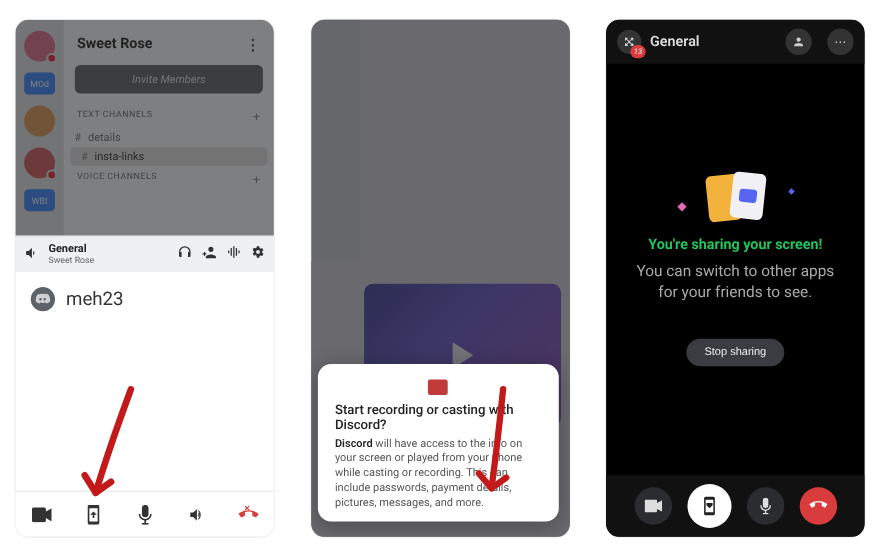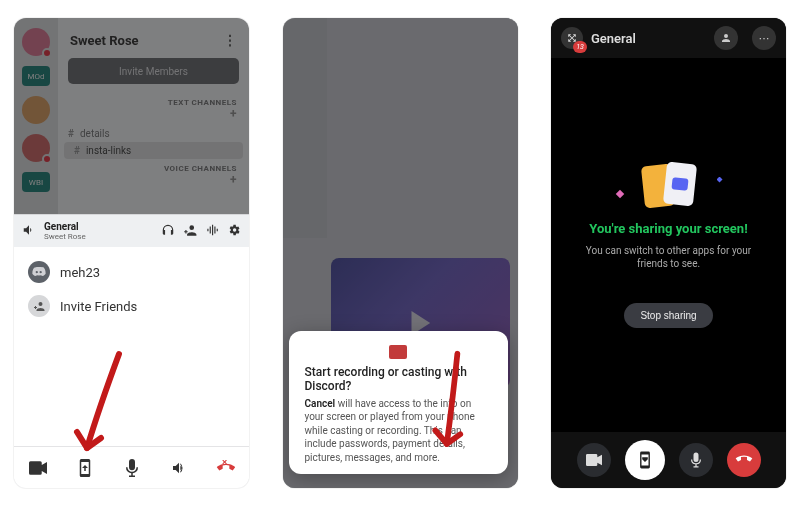--- a/index.html
+++ b/index.html
@@ -50,21 +50,21 @@
   .avatar-circle {
     width: 28px; height: 28px; border-radius: 50%;
     background: #888;
     position: relative;
   }
   .avatar-circle.pink { background: #d86b8a; }
   .avatar-circle.orange { background: #d69454; }
   .avatar-circle.red { background: #c85a5a; position: relative;}
   .avatar-label {
     width: 28px; height: 20px; border-radius: 4px;
-    background: #0f766e; color:#eee;
+    background: #3b82f6; color:#eee;
     font-size: 8px; display:flex;align-items:center;justify-content:center;
   }
   .badge-dot {
     width:10px;height:10px;border-radius:50%;
     background:#d23; position:absolute; right:-2px; bottom:-2px;
     border:2px solid #d8d9db;
   }
   .s1-channelarea {
     flex:1;
     background: #f0f1f3;
@@ -75,27 +75,26 @@
     display:flex;justify-content:space-between;align-items:center;
     padding: 10px 12px 8px;
     font-size: 13px; font-weight:700; color:#222;
   }
   .s1-dots { color:#555; font-size:14px; }
   .s1-invite-btn {
     margin: 2px 10px 10px;
     background:#5e6065;
     height:26px; border-radius:5px;
     display:flex;align-items:center;justify-content:center;
-    color:#d7d7da; font-size:10px;
+    color:#d7d7da; font-size:10px;font-style:italic;
   }
   .s1-section-header {
-    display:flex;justify-content:space-between;align-items:flex-end;
-    padding: 4px 12px; font-size:8px; color:#6a6b6d; font-weight:700;
+    display:flex;justify-content:space-between;align-items:flex-start;
+    padding: 4px 12px; font-size:8px; color:#6a6b6d; font-weight:400;
     letter-spacing:0.5px;
-    flex-direction:column;
   }
   .s1-channel {
     display:flex;align-items:center;padding:3px 10px;
     font-size:10px;color:#6a6b6d; gap:6px;
   }
   .s1-channel.sel { background:#d7d8da; color:#333; border-radius:4px; margin:0 6px;}
   .s1-hash { font-weight:700; color:#8a8b8d;}
   .s1-plus { font-size:12px; color:#888;}
   .s1-vcpanel {
     background:#eef0f2;
@@ -110,21 +109,21 @@
   .vc-sub { font-size:8px; color:#666;}
   .vc-actions { display:flex; gap:8px; color:#333; font-size:13px;}
   .s1-body {
     background:#fff;
     position:relative;
     height:calc(470px - 196px - 42px);
     padding:8px 10px;
   }
   .s1-user-row {
     display:flex;align-items:center;gap:10px;
-    padding:6px 4px; font-size:13px; color:#333;
+    padding:6px 4px; font-size:17px; color:#333;
   }
   .avatar-sm {
     width:22px;height:22px;border-radius:50%;
     background:#5d6269; display:flex;align-items:center;justify-content:center;
     color:#eee;font-size:11px;
   }
   .avatar-sm.gray { background:#d6d7d9;color:#555;}
   .s1-bottombar {
     position:absolute; bottom:0; left:0; right:0;
     height:42px;
@@ -261,21 +260,21 @@
   .s3-phoneA { left:4px; top:2px; background:#f3b23c; transform:rotate(-6deg);}
   .s3-phoneB { right:4px; top:0; background:#f0f0f5; transform:rotate(6deg);
     display:flex;align-items:center;justify-content:center;}
   .s3-phoneB::after{
     content:""; width:16px;height:12px;border-radius:3px;background:#5865f2;
   }
   .spark { position:absolute; width:6px;height:6px; }
   .spark.p { background:#e06bb7; left:-22px; top:28px; transform:rotate(45deg);}
   .spark.b { background:#5865f2; right:-24px; top:14px; clip-path:polygon(50% 0,100% 50%,50% 100%,0 50%);}
   .s3-h { font-size:13px; font-weight:700; color:#22c55e;}
-  .s3-p { font-size:10px; color:#aaa; max-width:180px; line-height:1.35;}
+  .s3-p { font-size:14px; color:#aaa; max-width:180px; line-height:1.35;}
   .s3-stop {
     margin-top:24px;
     background:#3a3c42; color:#eee;
     border:none; border-radius:16px;
     padding:7px 16px; font-size:10px; cursor:pointer;
   }
   .s3-bottom {
     position:absolute; bottom:0; left:0; right:0;
     height:56px; background:#111;
     display:flex;align-items:center;justify-content:center;gap:14px;
@@ -358,28 +357,20 @@
 
   <div class="s1-body">
     <div class="s1-user-row">
       <div class="avatar-sm">
         <svg width="14" height="10" viewBox="0 0 24 18" fill="#cfd0d4">
             <path d="M20 0c-2-1-4-1-4-1l-.3.4A12 12 0 0 1 20 2a14 14 0 0 0-16 0 12 12 0 0 1 4.3-2.6L8 0S6 0 4 1C2 2 0 6 0 12c0 0 2 4 7 4l1-2a7 7 0 0 1-4-2l.6.4a12 12 0 0 0 14.8 0l.6-.4a7 7 0 0 1-4 2l1 2c5 0 7-4 7-4 0-6-2-10-4-11zM8.5 11A2 2 0 1 1 10 9a1.9 1.9 0 0 1-1.5 2zm7 0A2 2 0 1 1 17 9a1.9 1.9 0 0 1-1.5 2z"></path>
           </svg>
       </div>
       <span>meh23</span>
     </div>
-    <div class="s1-user-row">
-      <div class="avatar-sm gray">
-        <svg width="12" height="12" viewBox="0 0 24 24" fill="#555">
-            <path d="M15 12a4 4 0 1 0-4-4 4 4 0 0 0 4 4zm-9 2v-2H4v2H2v2h2v2h2v-2h2v-2zm9 2c-3 0-8 1.5-8 4v2h16v-2c0-2.5-5-4-8-4z"></path>
-          </svg>
-      </div>
-      <span>Invite Friends</span>
-    </div>
   </div>
 
   <div class="s1-bottombar">
     <div class="bb-slot">
         <span class="bb-icon">
           <svg width="18" height="14" viewBox="0 0 24 18" fill="#333">
             <path d="M17 5V2a2 2 0 0 0-2-2H2A2 2 0 0 0 0 2v14a2 2 0 0 0 2 2h13a2 2 0 0 0 2-2v-3l7 4V1z"></path>
           </svg>
         </span>
       </div>
@@ -426,21 +417,21 @@
     <div class="s2-illus"></div>
   </div>
   <div class="s2-dim"></div>
 
   <div class="s2-dialog">
     <div class="s2-dialog-icon">
         <span></span>
       </div>
     <div class="s2-dialog-title">Start recording or casting with Discord?</div>
     <div class="s2-dialog-body">
-      <b>Cancel</b><span> will have access to the info on your screen or played from your phone while casting or recording. This can include passwords, payment details, pictures, messages, and more.</span>
+      <b>Discord</b><span> will have access to the info on your screen or played from your phone while casting or recording. This can include passwords, payment details, pictures, messages, and more.</span>
     </div>
   </div>
 
   <svg class="arrow2" viewBox="0 0 60 120">
     <path d="M45 6 Q 40 55 34 100" stroke="#c21a1a" stroke-width="6" fill="none" stroke-linecap="round"></path>
     <path d="M34 100 L22 86 M34 100 L48 90" stroke="#c21a1a" stroke-width="6" fill="none" stroke-linecap="round"></path>
   </svg>
 </div>
 
 <div class="phone s3">

